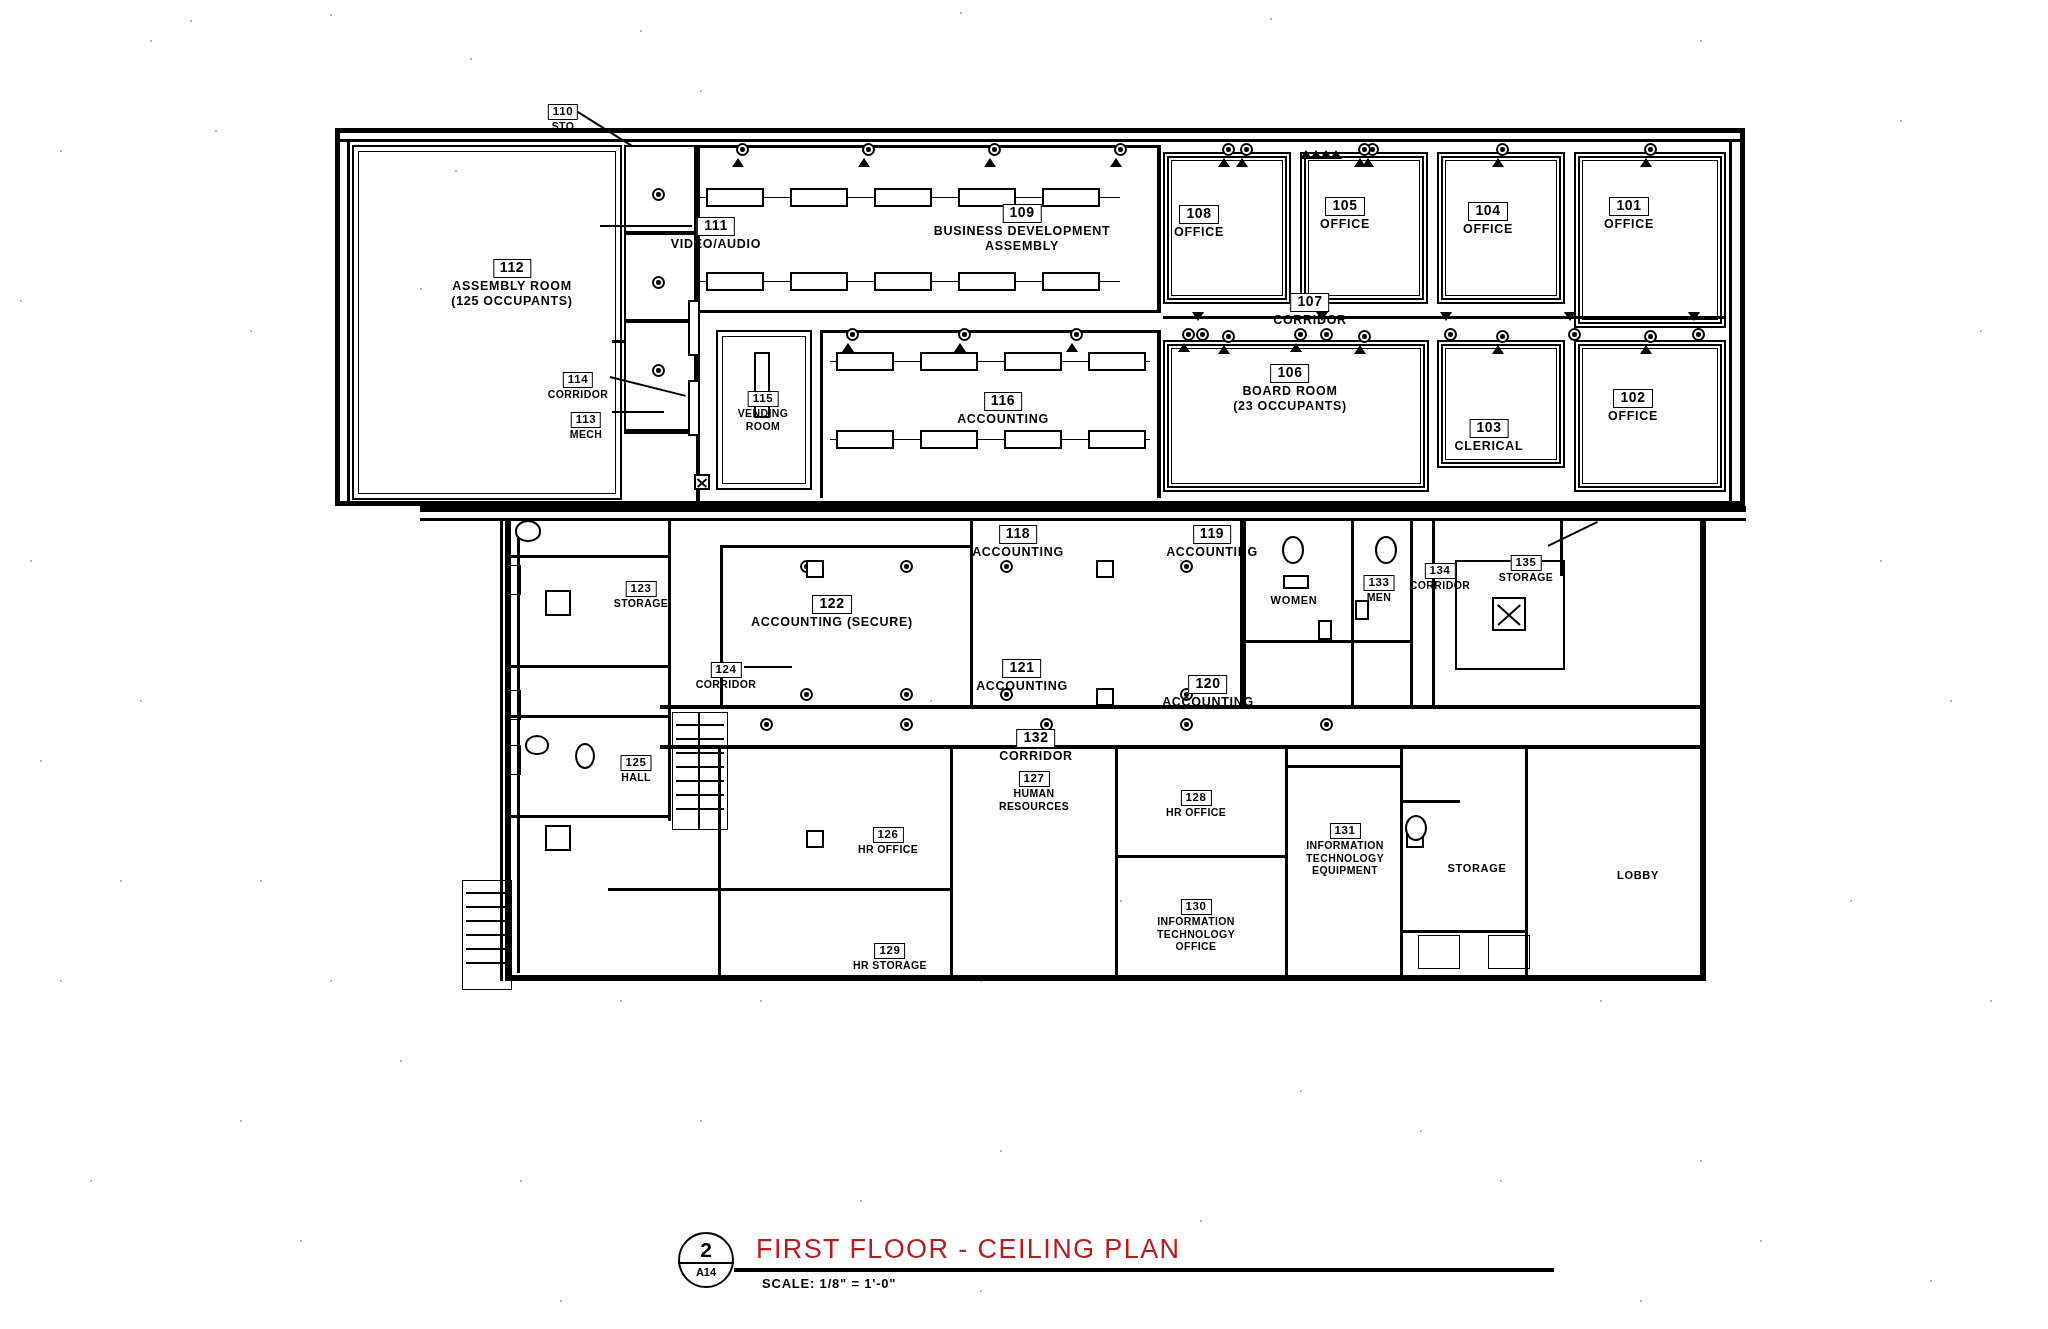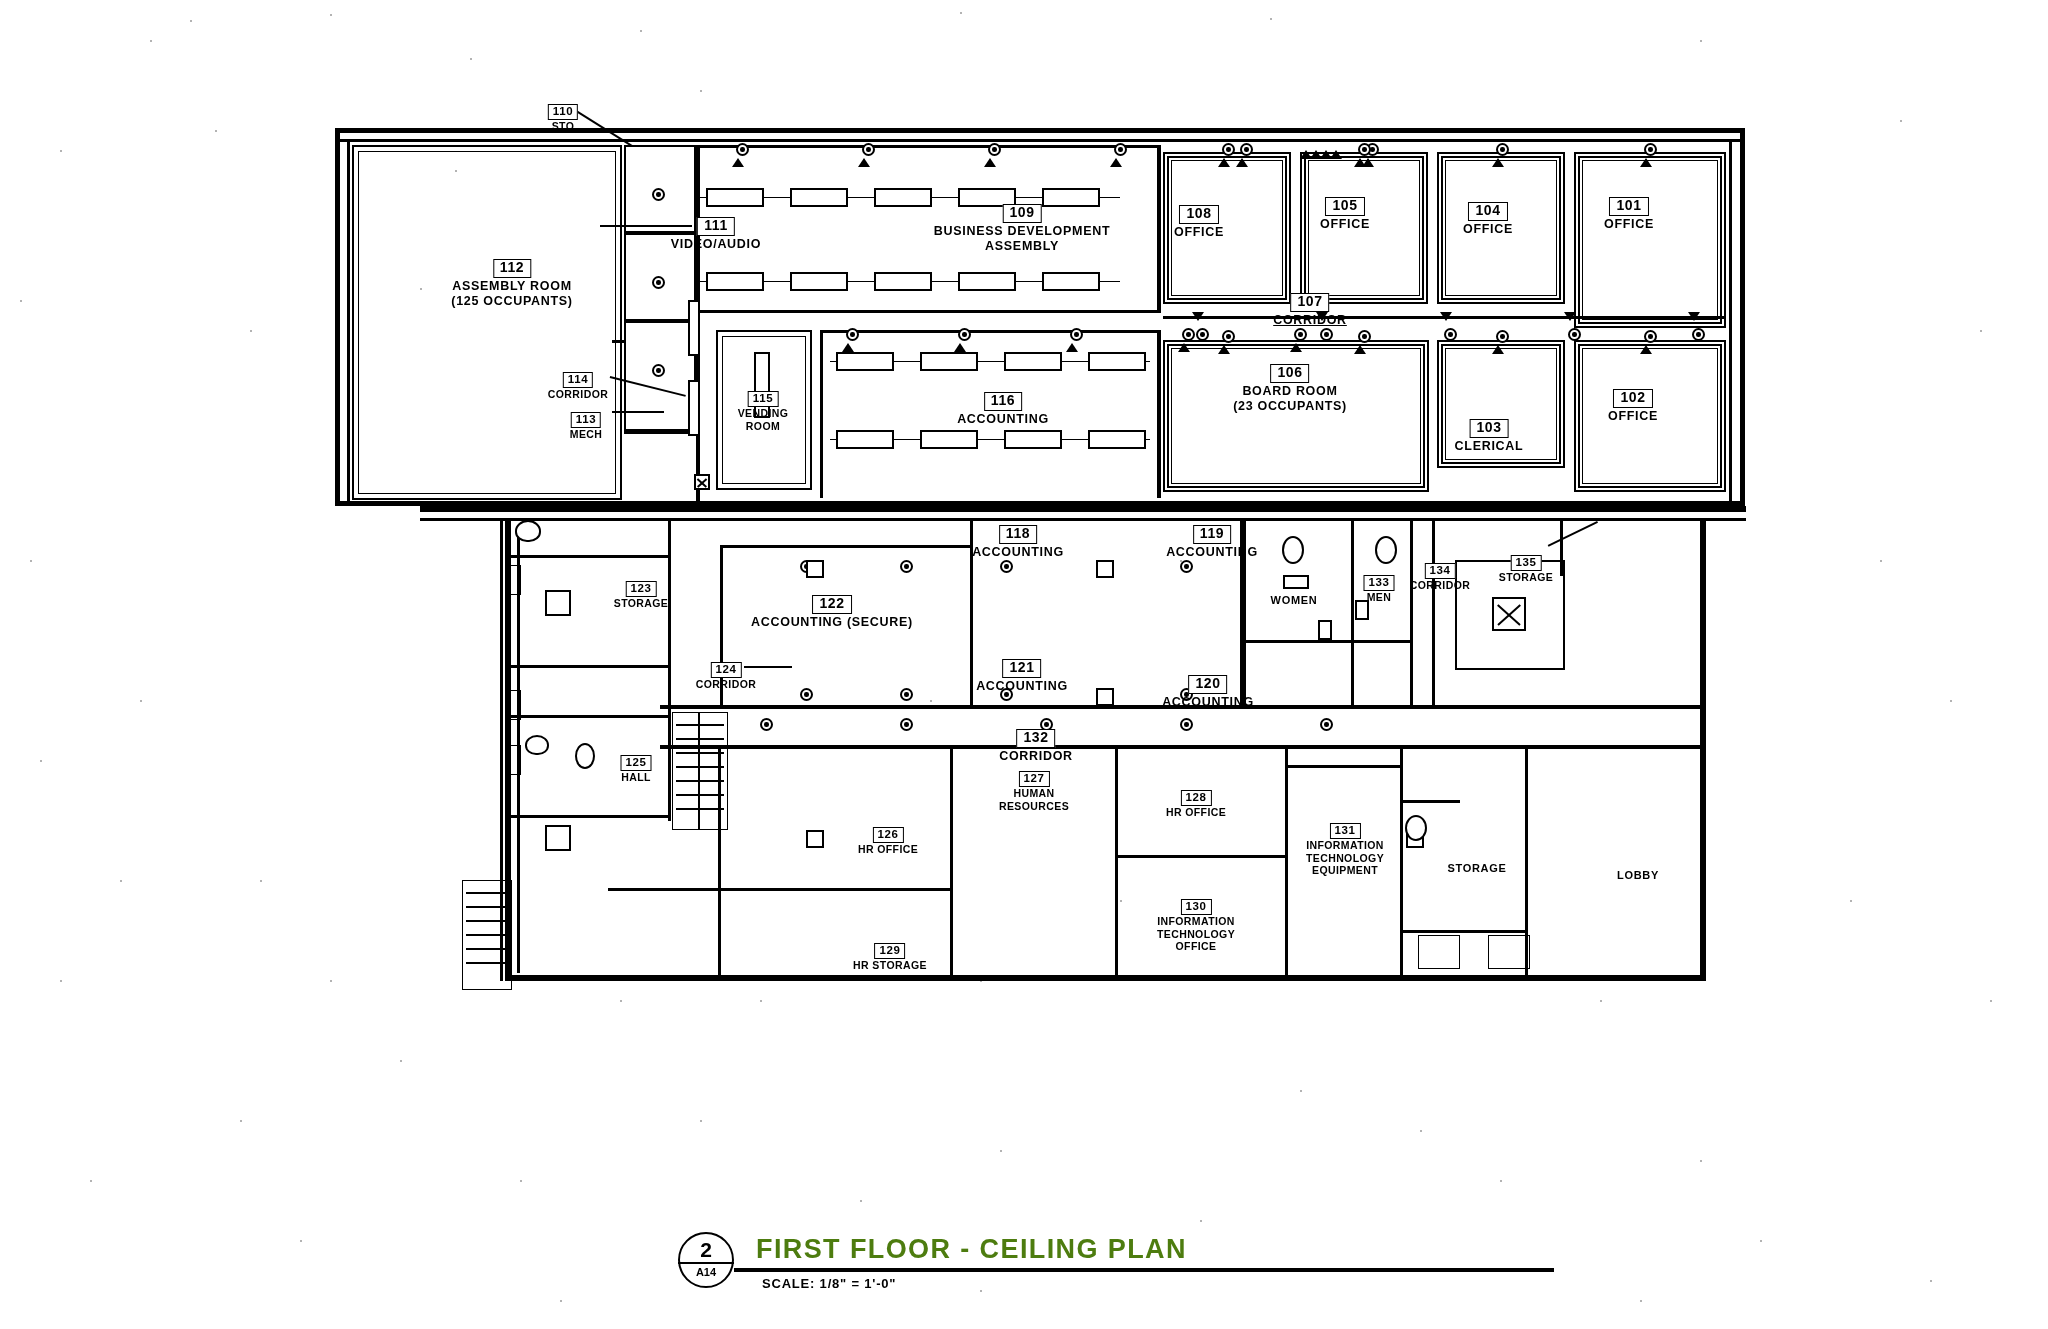--- a/index.html
+++ b/index.html
@@ -130,21 +130,21 @@
     font-size: 21px; font-weight: 700; color: #000;
     font-family: "Liberation Sans", sans-serif;
   }
   .tb-sub {
     position: absolute; width: 56px; text-align: center;
     font-size: 11px; font-weight: 700; color: #000;
     font-family: "Liberation Sans", sans-serif;
   }
   .tb-title {
     position: absolute;
-    font-size: 27px; font-weight: 700; color: #4d7c0f;
+    font-size: 27px; font-weight: 400; color: #b91c1c;
     letter-spacing: 1.4px;
     white-space: nowrap;
     font-family: "Liberation Sans", sans-serif;
   }
   .tb-scale {
     position: absolute;
     font-size: 13px; font-weight: 700; color: #000;
     letter-spacing: 0.8px;
     white-space: nowrap;
     font-family: "Liberation Sans", sans-serif;
@@ -465,21 +465,21 @@
     <div class="leader" style="left:1548px; top:545px; width:55px; transform: rotate(-26deg);"></div>
   </div>
 
   <div id="room-tags">
       <div class="tag" style="left: 1629px; top: 196px;"><span class="num">101</span><span class="nm">OFFICE</span></div>
       <div class="tag" style="left: 1633px; top: 388px;"><span class="num">102</span><span class="nm">OFFICE</span></div>
       <div class="tag" style="left: 1489px; top: 418px;"><span class="num">103</span><span class="nm">CLERICAL</span></div>
       <div class="tag" style="left: 1488px; top: 201px;"><span class="num">104</span><span class="nm">OFFICE</span></div>
       <div class="tag" style="left: 1345px; top: 196px;"><span class="num">105</span><span class="nm">OFFICE</span></div>
       <div class="tag" style="left: 1290px; top: 363px;"><span class="num">106</span><span class="nm">BOARD ROOM</span><span class="nm">(23 OCCUPANTS)</span></div>
-      <div class="tag" style="left: 1310px; top: 292px; text-decoration: underline;"><span class="num">107</span><span class="nm">CORRIDOR</span></div>
+      <div class="tag" style="left: 1310px; top: 292px;"><span class="num">107</span><span class="nm">CORRIDOR</span></div>
       <div class="tag" style="left: 1199px; top: 204px;"><span class="num">108</span><span class="nm">OFFICE</span></div>
       <div class="tag" style="left: 1022px; top: 203px;"><span class="num">109</span><span class="nm">BUSINESS DEVELOPMENT</span><span class="nm">ASSEMBLY</span></div>
       <div class="tag small" style="left: 563px; top: 101px;"><span class="num">110</span><span class="nm">STO</span></div>
       <div class="tag" style="left: 716px; top: 216px;"><span class="num">111</span><span class="nm">VIDEO/AUDIO</span></div>
       <div class="tag" style="left: 480px; top: 258px; margin-left: 32px;"><span class="num">112</span><span class="nm">ASSEMBLY ROOM</span><span class="nm">(125 OCCUPANTS)</span></div>
       <div class="tag small" style="left: 586px; top: 409px;"><span class="num">113</span><span class="nm">MECH</span></div>
       <div class="tag small" style="left: 578px; top: 369px;"><span class="num">114</span><span class="nm">CORRIDOR</span></div>
       <div class="tag small" style="left: 763px; top: 388px;"><span class="num">115</span><span class="nm">VENDING</span><span class="nm">ROOM</span></div>
       <div class="tag" style="left: 1003px; top: 391px;"><span class="num">116</span><span class="nm">ACCOUNTING</span></div>
       <div class="tag" style="left: 1018px; top: 524px;"><span class="num">118</span><span class="nm">ACCOUNTING</span></div>

